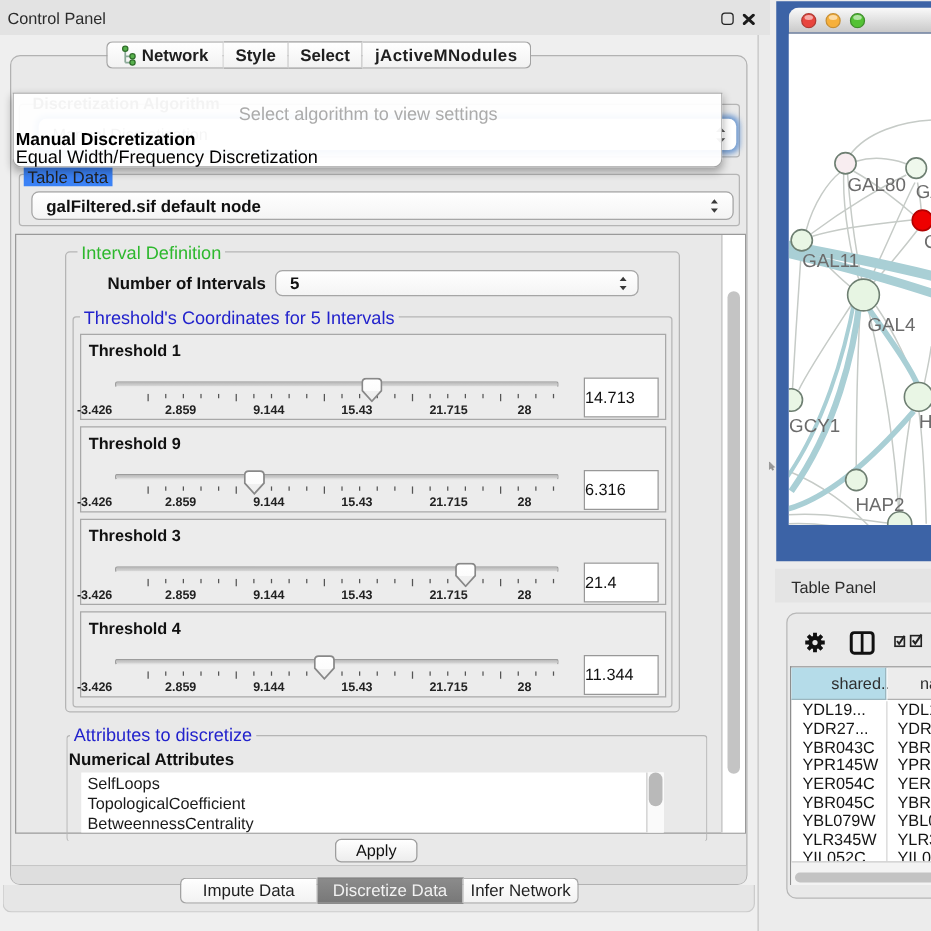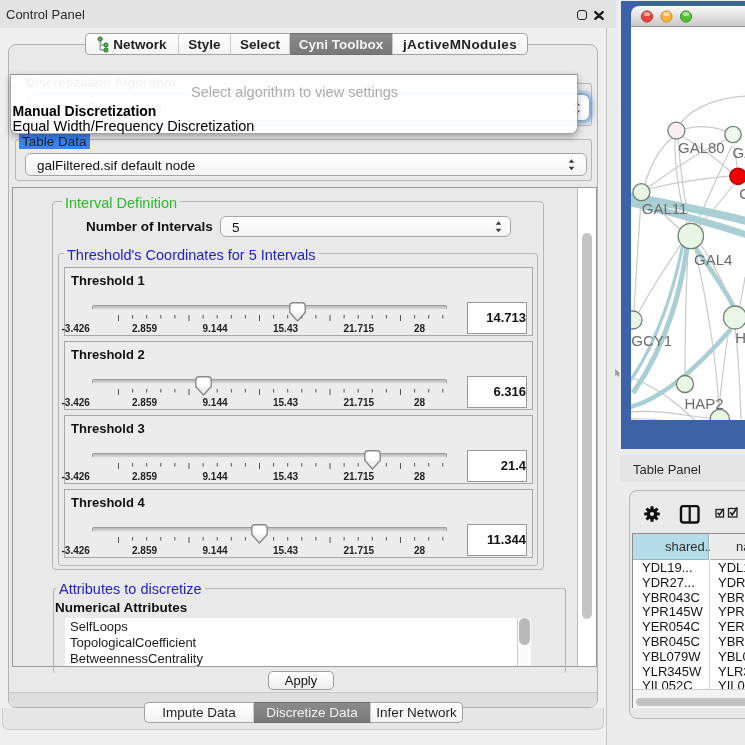--- a/index.html
+++ b/index.html
@@ -22,33 +22,33 @@
 #toptabs { left:85px; top:33px; width:443px; height:22px;font-weight:bold; }
 #bottabs { left:144px; top:702px; width:322px; height:21px; }
 
 
 #cont { left:8px; top:44px; width:590px; height:664px; border:1px solid #b2b2b2; border-radius:8px; background:#e9e9e9; }
 
 .group { position:absolute; border:1px solid #b5b5b5; border-radius:3px; }
 .gtitle { position:absolute; font-size:14.5px; background:transparent; padding:0 3px; }
 
 .combo { position:absolute; background:linear-gradient(#ffffff,#f4f4f4); border:1px solid #a6a6a6; border-radius:6px; font-size:13.5px; color:#111; }
-.combo span.txt { position:absolute; left:11px; top:50%; transform:translateY(-50%); }
+.combo span.txt { position:absolute; left:11px; top:50%; transform:translateY(-50%);font-weight:bold; }
 .cbarr { position:absolute; top:50%; transform:translateY(-50%); }
 
 
 #vp { left:12px; top:187px; width:585px; height:480px; border:1px solid #9a9a9a; background:#e9e9e9; }
 #vsb { left:577px; top:188px; width:19px; height:478px; background:#ffffff; border-left:1px solid #bcbcbc; }
 #vsbth { left:582px; top:233px; width:10px; height:386px; background:#c4c4c4; border-radius:6px; }
 
 
 .tpanel { position:absolute; left:64px; width:469px; height:69px; background:#ececec; border:1px solid #a8a8a8; }
 .tpanel .tlab { position:absolute; left:6px; top:4.5px; font-weight:bold; font-size:13px; color:#111; }
 .track { position:absolute; left:27px; top:36.5px; width:355px; height:5px; background:linear-gradient(#b9b9b9,#d9d9d9); border:1px solid #9c9c9c; border-bottom-color:#e8e8e8; border-radius:2px; }
-.tfield { position:absolute; left:402px; top:33.5px; width:60px; height:32px; background:#fff; border:1px solid #989898; font-size:13px; color:#111; text-align:right; line-height:30px;font-weight:bold; }
+.tfield { position:absolute; left:402px; top:33.5px; width:60px; height:32px; background:#fff; border:1px solid #989898; font-size:13px; color:#111; text-align:left; line-height:30px; }
 .ticklab { position:absolute; top:54.5px; width:60px; text-align:left; font-size:10px; font-weight:bold; color:#222; }
 .thumb { position:absolute; top:34px; }
 
 
 #attrlist { left:65px; top:618px; width:466px; height:48px; background:#fff; font-size:13px; color:#1b1b1b; overflow:hidden; }
 #attrlist div { padding:1.5px 0 1.5px 5px; line-height:13px; }
 
 #applybtn { left:268px; top:671px; width:66px; height:19px; background:linear-gradient(#ffffff,#ededed); border:1px solid #9d9d9d; border-radius:5px; font-size:13px; color:#111; text-align:center; line-height:17px; }
 
 
@@ -84,21 +84,20 @@
 
 <div class="seg" id="toptabs">
  <div class="s" style="width:94px"><svg width="12" height="17" viewBox="0 0 12 17" style="margin-right:4px">
         <path d="M3.2 5 V14 M3.2 9 H8.6 M3.2 14 H8.6" stroke="#8aa897" stroke-width="1.4" fill="none"></path>
         <circle cx="3.2" cy="3" r="2.1" fill="#57b14c" stroke="#2f6e2a" stroke-width="1"></circle>
         <circle cx="9" cy="9" r="2.1" fill="#57b14c" stroke="#2f6e2a" stroke-width="1"></circle>
         <circle cx="9" cy="14" r="2.1" fill="#57b14c" stroke="#2f6e2a" stroke-width="1"></circle>
       </svg>Network</div>
  <div class="s" style="width:52px">Style</div>
  <div class="s" style="width:59px">Select</div>
- <div class="s sel" style="width:103px">Cyni Toolbox</div>
  <div class="s" style="width:135px;letter-spacing:0.35px">jActiveMNodules</div>
 </div>
 
 <div class="group" style="left:15px;top:83px;width:577px;height:43px;"></div>
 <div class="gtitle" style="left:23px;top:75px;font-weight:bold;color:#333;font-size:13px">Discretization Algorithm</div>
 <div class="abs" style="left:30px;top:94px;width:560px;height:27px;background:#fff;border:1.5px solid #85a8d4;border-radius:7px;box-shadow:0 0 4px 1.5px rgba(90,140,205,0.8);font-size:13px;color:#555;">
     <span style="position:absolute;left:11px;top:5px">Manual Discretization</span>
   </div>
 <svg class="abs" style="left:572px;top:100px" width="9" height="16" viewBox="0 0 9 16">
     <path d="M0.8 5.5 L4.5 1.5 L8.2 5.5 Z M0.8 10.5 L4.5 14.5 L8.2 10.5 Z" fill="#555"></path>
@@ -176,21 +175,21 @@
             <stop offset="0.55" stop-color="#fcfcfc"></stop>
             <stop offset="0.56" stop-color="#f1f1f1"></stop>
             <stop offset="1" stop-color="#ededed"></stop>
           </linearGradient>
         </defs>
       <path d="M4 0.8 H13 Q16.2 0.8 16.2 4 V10.5 L8.5 19 L0.8 10.5 V4 Q0.8 0.8 4 0.8 Z" fill="url(#tg1)" stroke="#888" stroke-width="1.4"></path>
     </svg>
     <div class="tfield">14.713</div>
   </div>
     <div class="tpanel" style="top:341px">
-    <div class="tlab">Threshold 2</div>
+    <div class="tlab">Threshold 9</div>
     <div class="track"></div>
     <div class="ticklab" style="left:-3.5px">-3.426</div>
       <div class="ticklab" style="left:67px">2.859</div>
       <div class="ticklab" style="left:137.5px">9.144</div>
       <div class="ticklab" style="left:208px">15.43</div>
       <div class="ticklab" style="left:278.5px">21.715</div>
       <div class="ticklab" style="left:349px">28</div>
     <svg style="position:absolute;left:27px;top:47px" width="358" height="9" viewBox="0 0 358 9">
         <line x1="26.5" y1="0" x2="26.5" y2="6" stroke="#555555" stroke-width="1"></line>
         <line x1="40.6" y1="0" x2="40.6" y2="3.5" stroke="#555555" stroke-width="1"></line>

